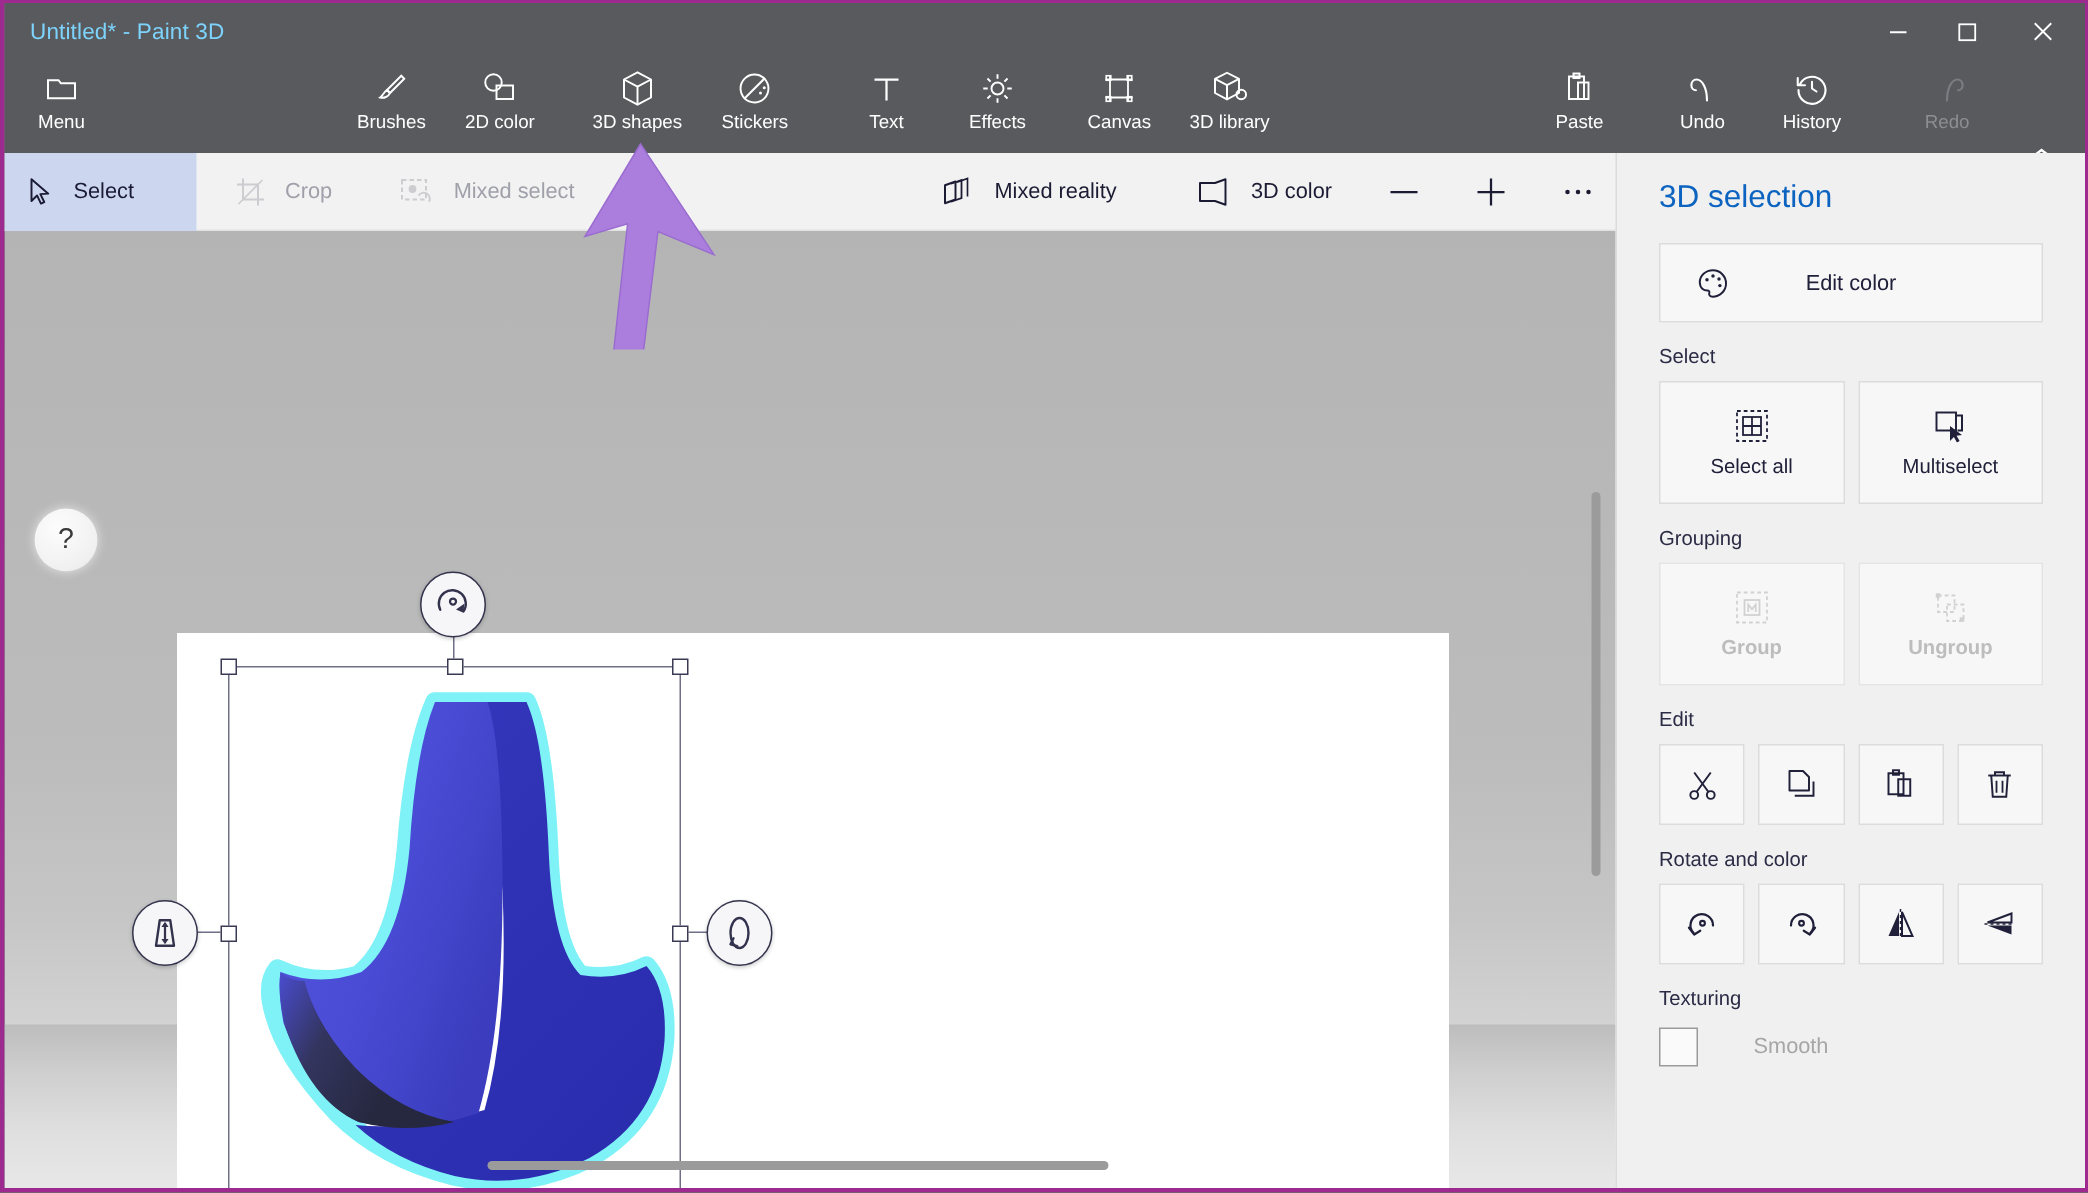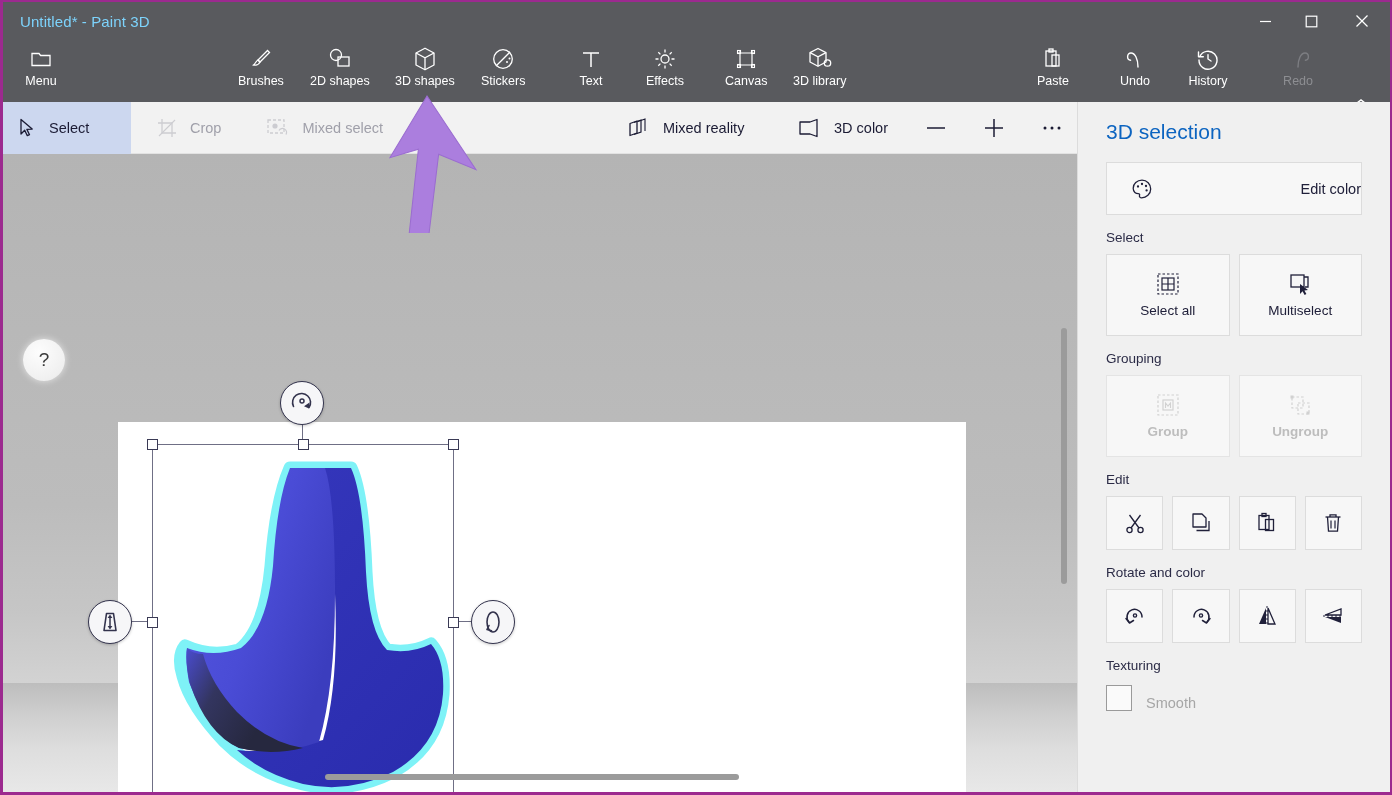--- a/index.html
+++ b/index.html
@@ -155,21 +155,21 @@
     border-left:1px solid #dcdcdc;
     padding: 0 28px;
     overflow:hidden;
   }
   .panel-title {
     color:#0c64c0; font-size:21px; font-weight:normal;
     margin-top:18px; margin-bottom:18px; user-select:none;
   }
   .big-btn {
     height:53px; background:#f7f7f7; border:1px solid #dcdcdc;
-    display:flex; align-items:center; justify-content:flex-end;
+    display:flex; align-items:center; justify-content:center;
     position:relative; color:#20203a; font-size:14.5px; user-select:none;
   }
   .big-btn .bic { position:absolute; left:24px; display:flex; align-items:center; }
   .sec-label {
     color:#2b2b46; font-size:13.5px; margin:15px 0 9px 0; user-select:none;
   }
   .grid2 { display:flex; gap:9px;border-radius:22px; }
   .sq-btn {
     flex:1; height:82px; background:#f7f7f7; border:1px solid #dcdcdc;
     display:flex; flex-direction:column; align-items:center; justify-content:center;
@@ -177,21 +177,21 @@
   }
   .sq-btn .bic { margin-bottom:8px; display:flex; }
   .sq-btn.disabled { color:#bdbdbd; border-color:#e4e4e4;font-weight:bold; }
   .sq-btn.disabled svg { opacity:.42; }
   .grid4 { display:flex; gap:9px; }
   .icon-btn {
     flex:1; height:54px; background:#f7f7f7; border:1px solid #dcdcdc;
     display:flex; align-items:center; justify-content:center;
     color:#20203a;
   }
-  .chk-row { display:flex; align-items:flex-end; margin-top:12px; }
+  .chk-row { display:flex; align-items:center; margin-top:12px;gap:23px; }
   .chkbox {
     width:26px; height:26px; background:#fafafa; border:1.5px solid #9a9a9a;
     margin-right:14px;
   }
   .chk-lbl { color:#a6a6a6; font-size:14.5px; user-select:none; }
 </style>
 </head>
 <body>
 
 <div id="app">
@@ -239,21 +239,21 @@
       <span class="lbl">Brushes</span>
     </div>
 
     <div class="rb-item" style="position:absolute;left:307px;">
       <span class="ic">
         <svg width="26" height="24" viewBox="0 0 26 24">
             <circle cx="9" cy="8" r="5.5" fill="none" stroke="#fff" stroke-width="1.3"></circle>
             <rect x="11" y="10" width="11" height="9" fill="none" stroke="#fff" stroke-width="1.3"></rect>
           </svg>
       </span>
-      <span class="lbl">2D shapes</span>
+      <span class="lbl">2D color</span>
     </div>
 
     <div class="rb-item" style="position:absolute;left:392px;">
       <span class="ic">
         <svg width="24" height="26" viewBox="0 0 24 26">
             <path d="M12 2.2 21 7v12l-9 4.8L3 19V7z" fill="none" stroke="#fff" stroke-width="1.3" stroke-linejoin="round"></path>
             <path d="M3 7l9 4.8L21 7M12 11.8v12" fill="none" stroke="#fff" stroke-width="1.3"></path>
           </svg>
       </span>
       <span class="lbl">3D shapes</span>

